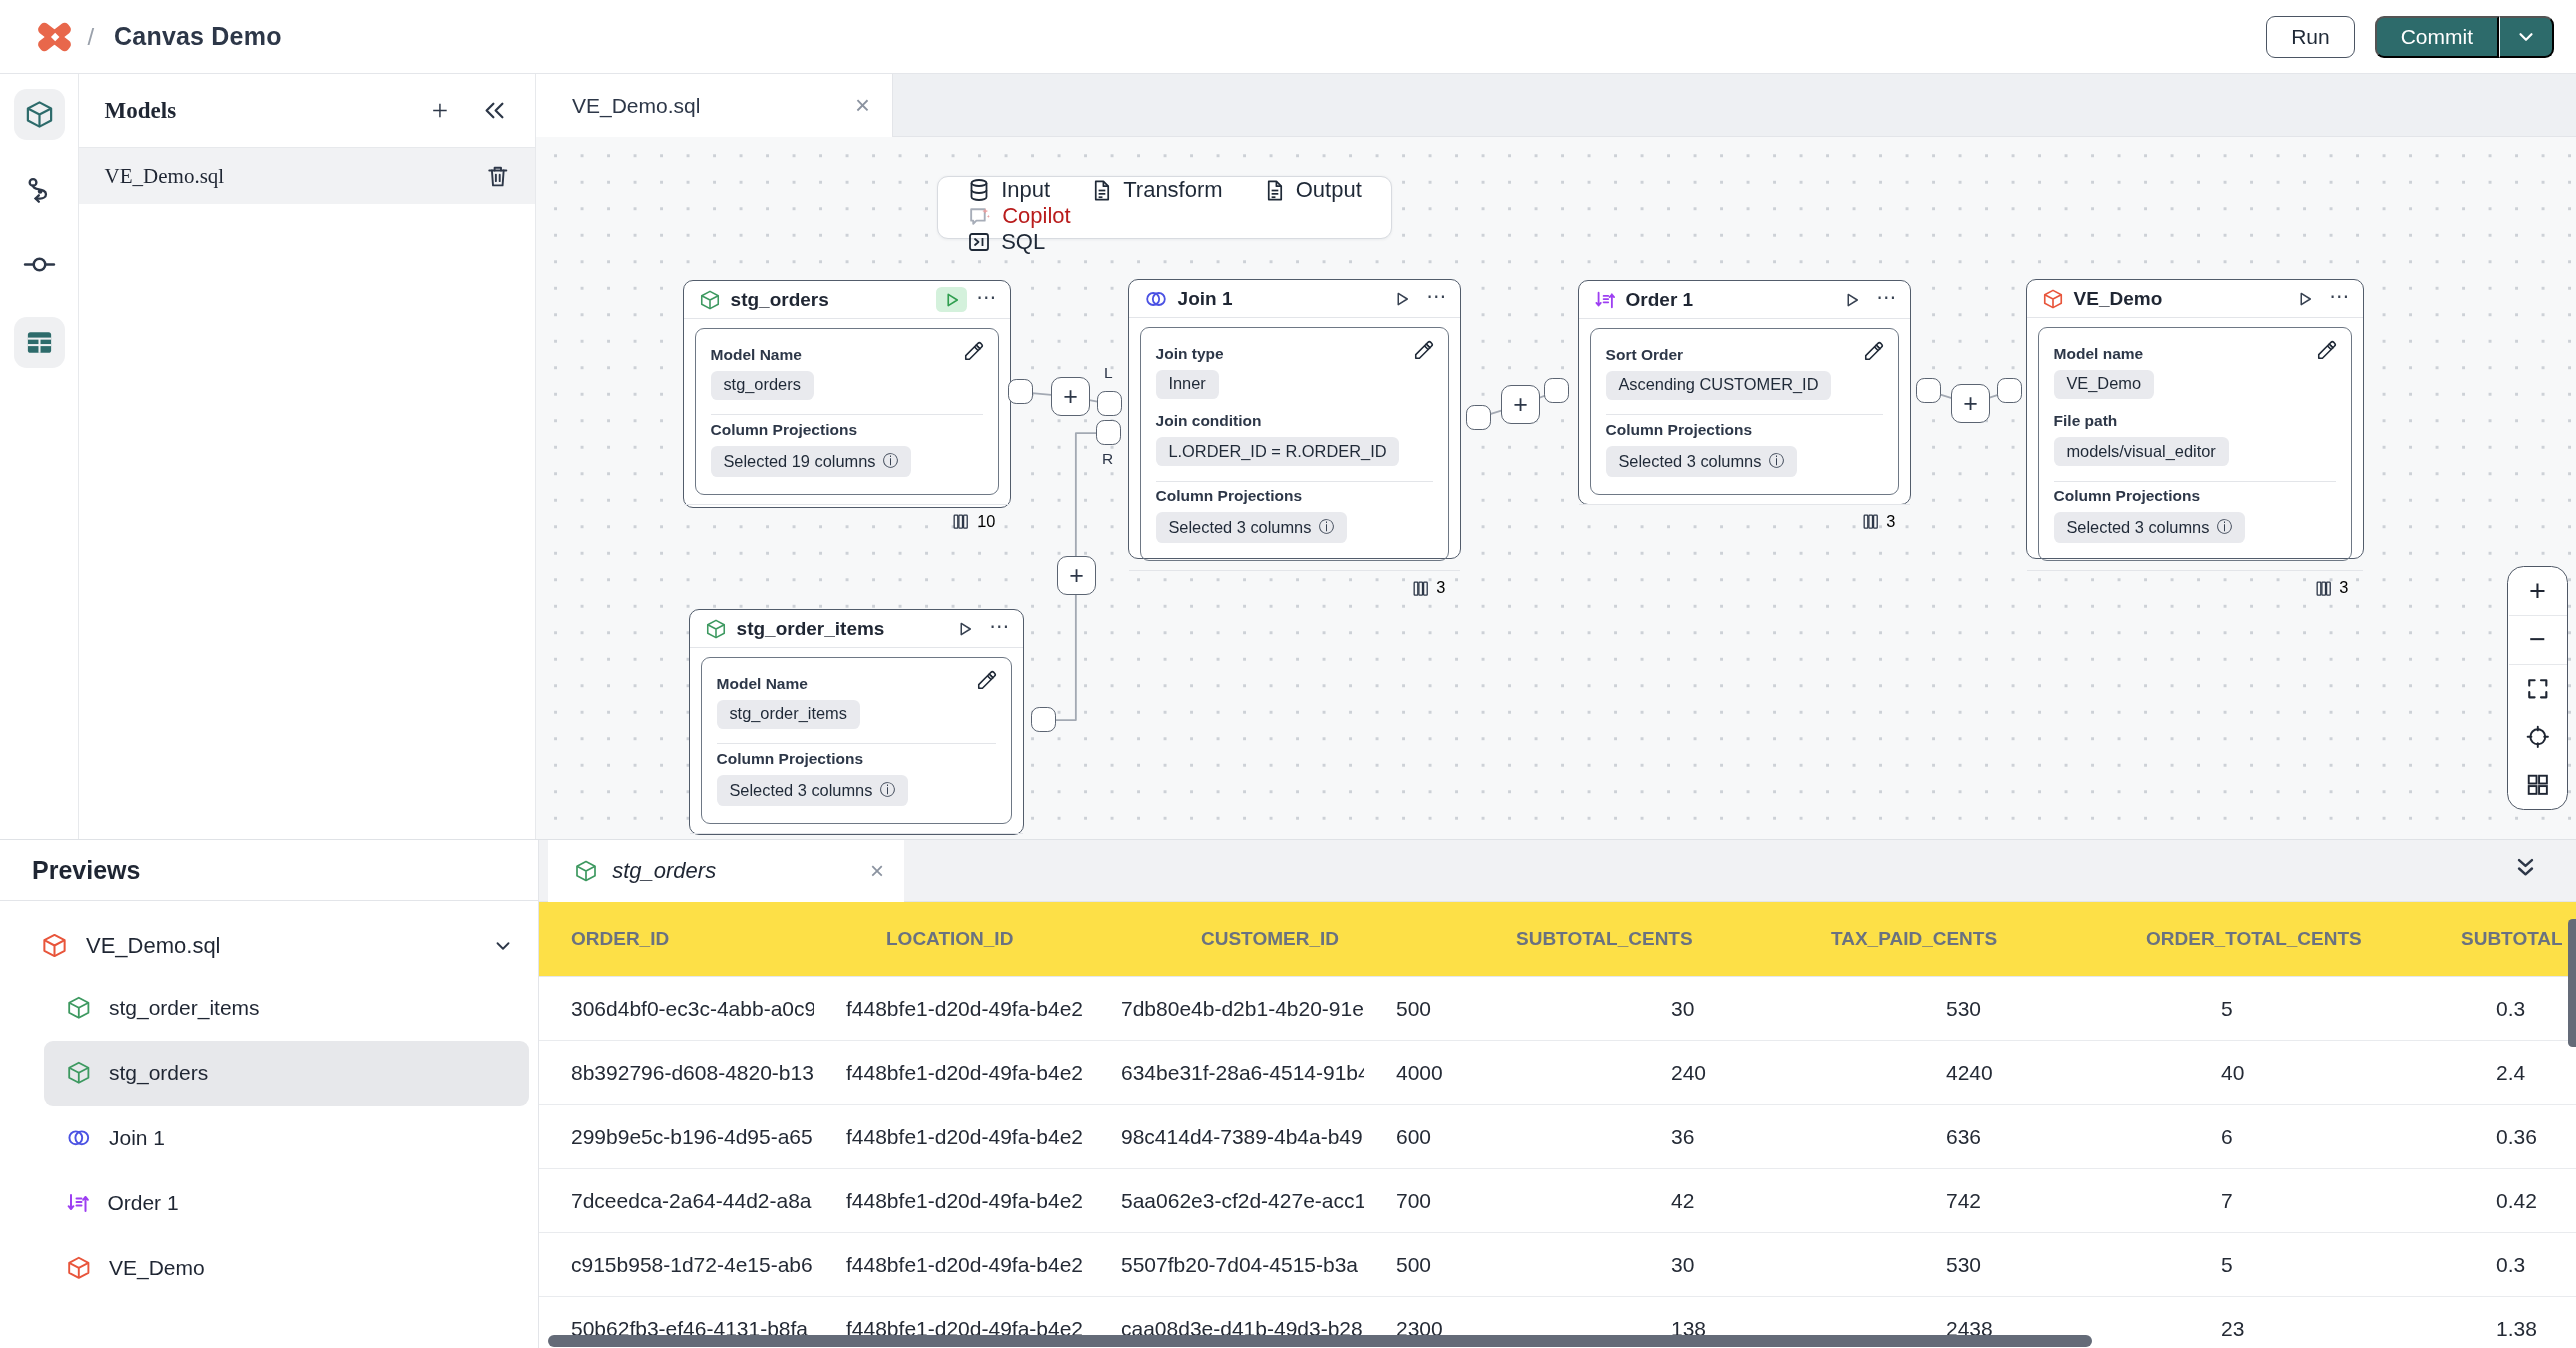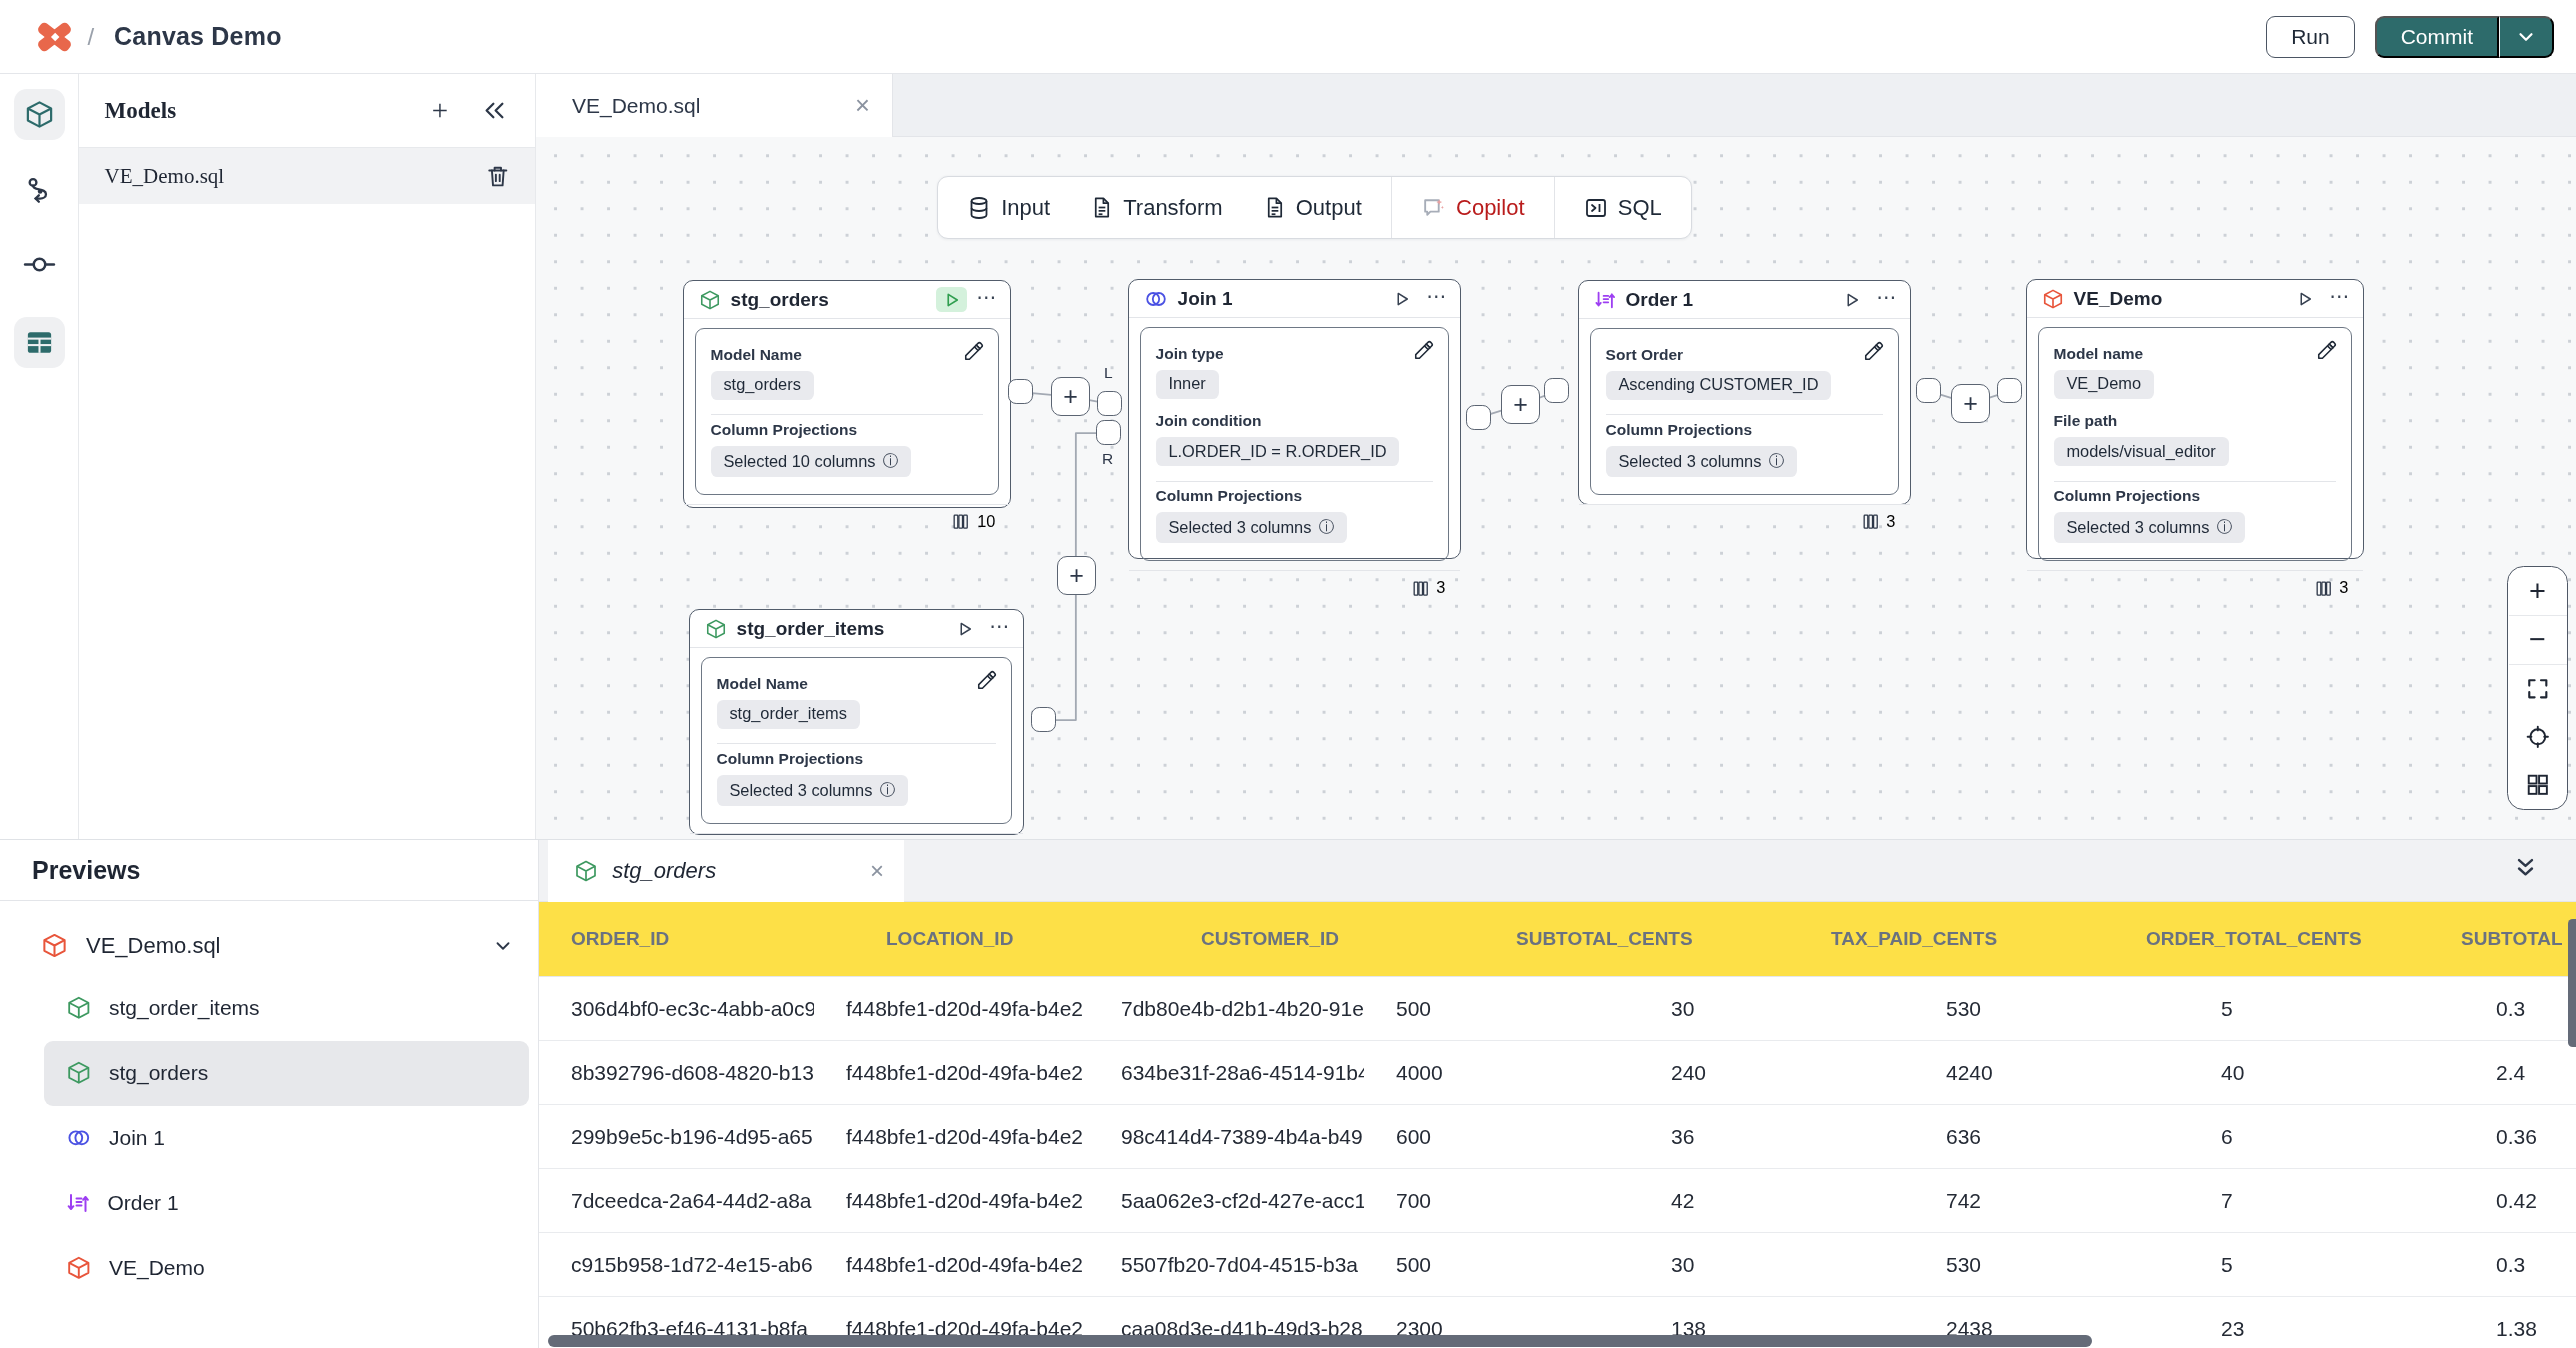--- a/index.html
+++ b/index.html
@@ -38,21 +38,21 @@
   .canvas { position:absolute; left:535px; top:74px; width:2041px; height:765px; background:#f7f8f9; overflow:hidden; }
   .canvas-tabs { position:absolute; left:0; top:0; width:2041px; height:63px; background:#eef0f3; border-bottom:0.9px solid #e3e5e9; z-index:6; }
   .canvas-tab { position:absolute; left:0; top:0; width:358px; height:63px; background:#fff; border-right:0.9px solid #e3e5e9; display:flex; align-items:center; padding:0 22px 0 37px; }
   .canvas-tab .tab-label { font-size:21px; color:#2d3748; }
   .tab-close { margin-left:auto; font-size:25.6px; color:#8b93a0; line-height:1; }
   .dotfield { position:absolute; left:0; top:63px; width:2041px; height:702px;
     background-image:radial-gradient(circle,#cdd1d7 1.5px,transparent 1.6px); background-size:26.5px 26.5px; background-position:7.3px 5.5px; }
   .edges { position:absolute; left:0; top:0; width:2041px; height:765px; z-index:1; }
 
   
-  .flow-toolbar { position:absolute; left:402px; top:102px; height:63px; background:#fff; border:0.9px solid #d8dbe0; border-radius:11px; display:flex; align-items:stretch; z-index:5; box-shadow:0 0.9px 2.7px rgba(20,30,50,.06); }
+  .flow-toolbar { position:absolute; left:402px; top:102px; height:63px; background:#fff; border:0.9px solid #d8dbe0; border-radius:11px; display:flex; align-items:stretch; z-index:5; box-shadow:0 0.9px 2.7px rgba(20,30,50,.06);flex-direction:column; }
   .tb-group { display:flex; align-items:center; padding:0 12.8px; gap:7.3px; }
   .tb-btn { display:flex; align-items:center; gap:10px; padding:0 16.4px; font-size:22px; color:#1f2937; height:100%; }
   .tb-sep { width:0.9px; background:#e2e4e8; }
   .tb-btn.disabled { color:#b91c1c; }
 
   
   .node { position:absolute; background:#fff; border:1.8px solid #525c6b; border-radius:10px; z-index:3; display:flex; flex-direction:column; }
   .node-head { height:38px; flex:0 0 38px; display:flex; align-items:center; padding:0 12.8px 0 14.6px; border-bottom:0.9px solid #e3e5e9; }
   .node-title { font-size:19px; font-weight:bold; color:#1f2633; margin-left:10px; }
   .node-head-actions { margin-left:auto; display:flex; align-items:center; gap:9px; }
@@ -312,21 +312,21 @@
             <path d="M16.3 3.7a2.2 2.2 0 013.1 0l.9.9a2.2 2.2 0 010 3.1l-1.8 1.8-4-4z"></path>
           </svg>
         </span>
       <div class="f-label">Model Name</div>
       <span class="chip">
           <span>stg_orders</span>
         </span>
       <div class="card-div"></div>
       <div class="f-label">Column Projections</div>
       <span class="chip">
-          <span>Selected 10 columns</span>
+          <span>Selected 19 columns</span>
           <span class="info">ⓘ</span>
         </span>
     </div>
     <div class="node-foot">
       <span>
           <svg width="17.4" height="17.4" viewBox="0 0 24 24" fill="none" stroke="#2d3748" stroke-width="1.8">
             <rect x="3" y="3" width="5" height="18" rx="1"></rect>
             <rect x="9.5" y="3" width="5" height="18" rx="1"></rect>
             <rect x="16" y="3" width="5" height="18" rx="1"></rect>
           </svg>

